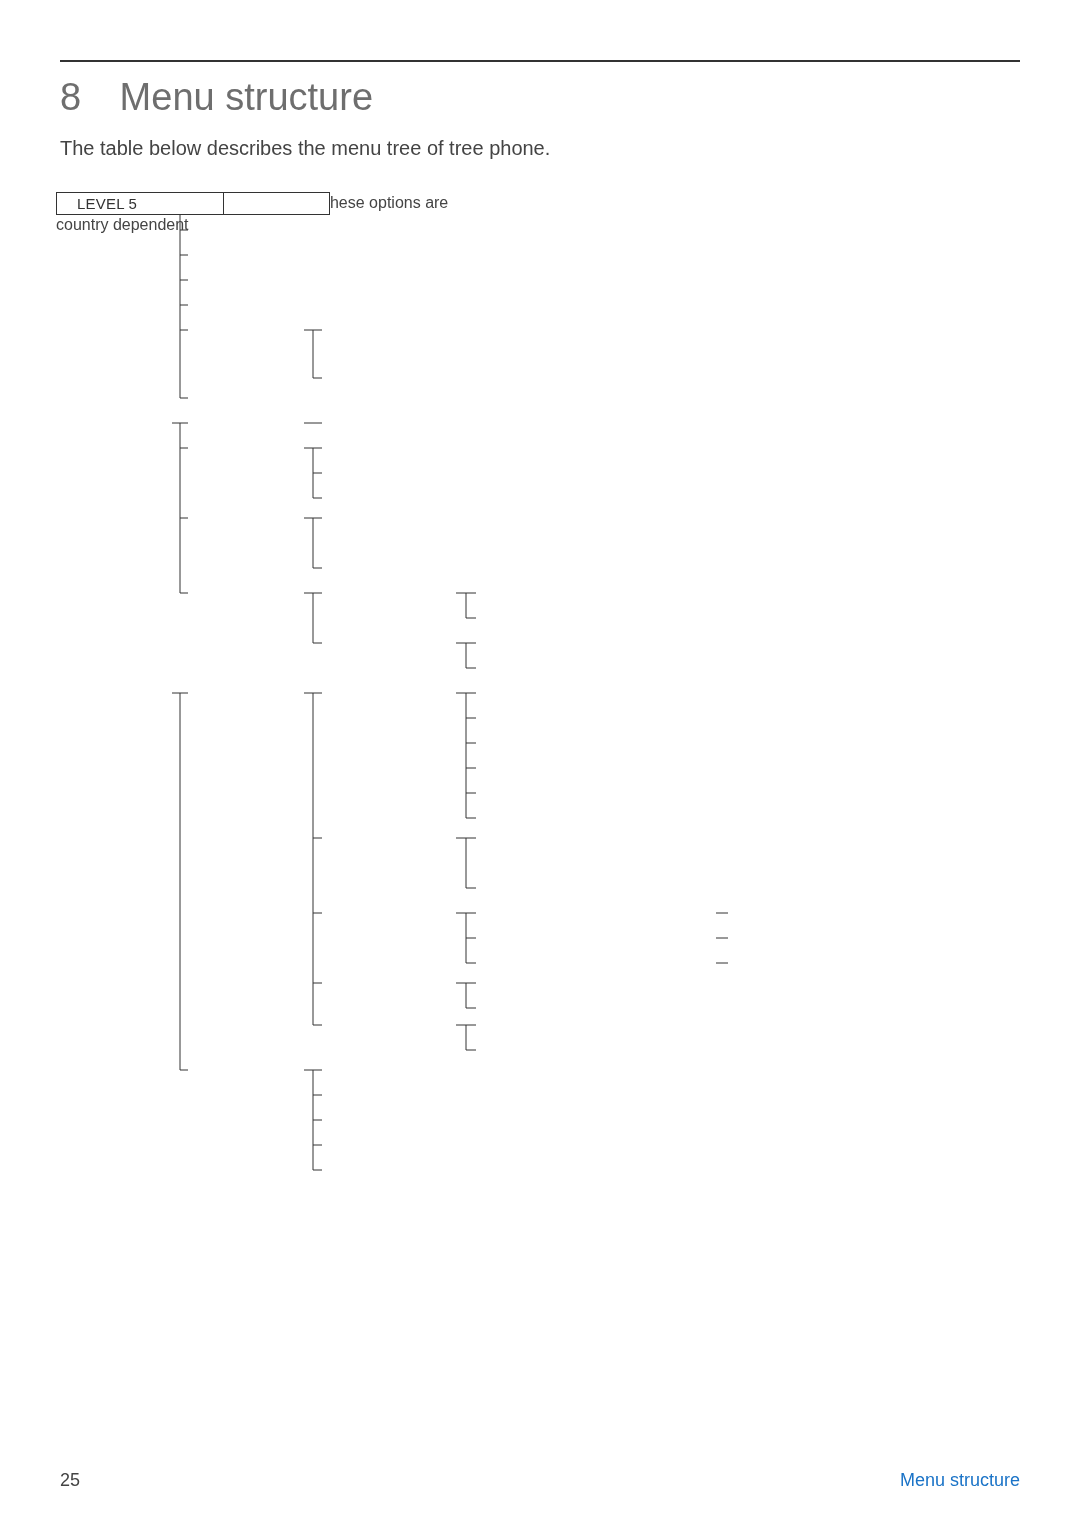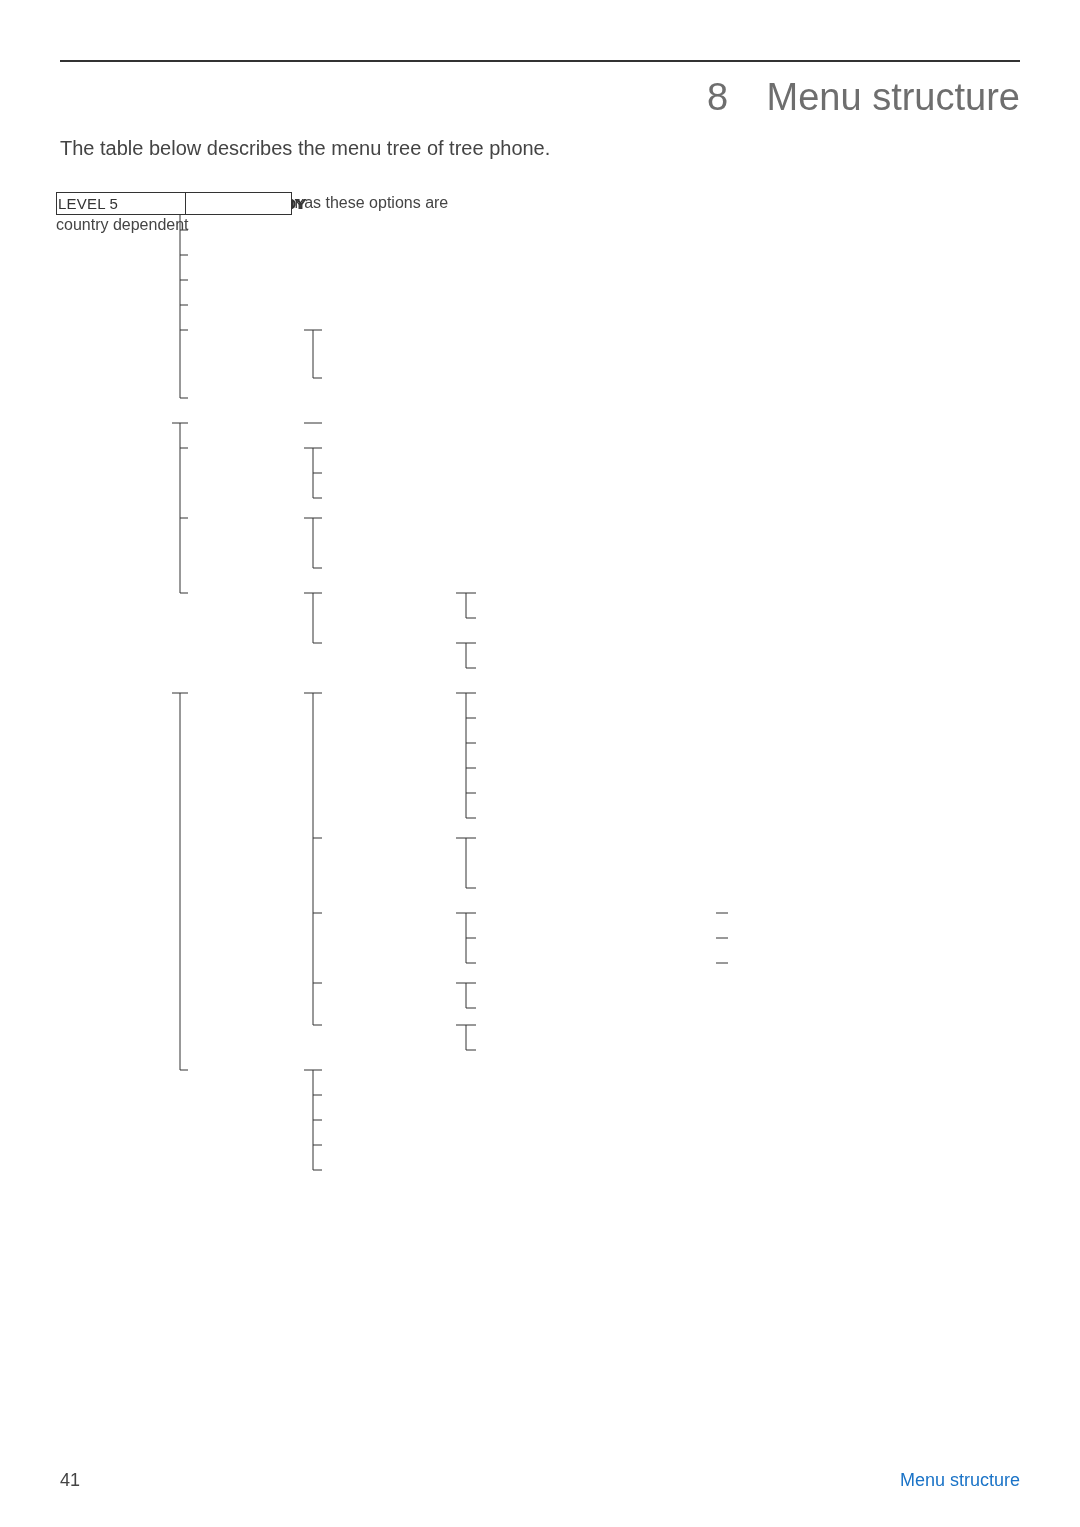--- a/index.html
+++ b/index.html
@@ -14,22 +14,21 @@
     height: 1527px;
     position: relative;
     box-sizing: border-box;
     padding: 60px 60px 50px 60px;
   }
   .rule {
     border-top: 2px solid #333;
     margin-bottom: 14px;
   }
   .heading {
-    margin: 12px 0 18px 12px;
-    text-align: right;
+    margin: 12px 0 18px 0;
   }
   .heading .num {
     font-size: 38px;
     font-weight: 300;
     color: #6e6e6e;
     margin-right: 34px;
     vertical-align: baseline;
   }
   .heading .title {
     font-size: 38px;
@@ -55,21 +54,21 @@
     width: 960px;
     height: 1020px;
   }
   .cell {
     position: absolute;
     border: 1px solid #333;
     background: #fff;
     font-size: 15px;
     letter-spacing: .2px;
     color: #333;
-    padding: 1px 1px;
+    padding: 1px 20px;
     line-height: 19px;
     height: 19px;
     box-sizing: content-box;
     white-space: nowrap;
   }
   .ellipsis {
     position: absolute;
     font-size: 16px;
     color: #333;
   }
@@ -278,16 +277,16 @@
     <div class="cell" style="left:420;top:847;width:232px">OFF</div>
 
     <div class="cell" style="left:266;top:867;width:126px">LEVEL 1</div>
     <div class="cell" style="left:266;top:892;width:126px">LEVEL 2</div>
     <div class="cell" style="left:266;top:917;width:126px">LEVEL 3</div>
     <div class="cell" style="left:266;top:942;width:126px">LEVEL 4</div>
     <div class="cell" style="left:266;top:967;width:126px">LEVEL 5</div>
   </div>
 
   <div class="footer">
-    <span class="pgnum">41</span>
+    <span class="pgnum">25</span>
     <span class="section">Menu structure</span>
   </div>
 </div>
 
 </body></html>

